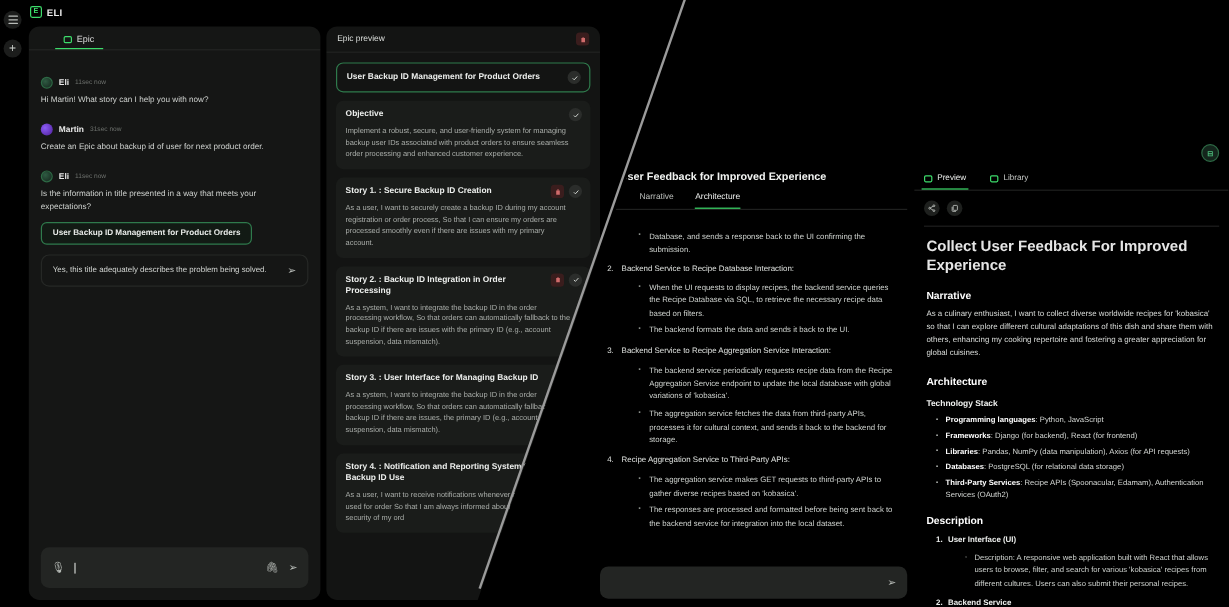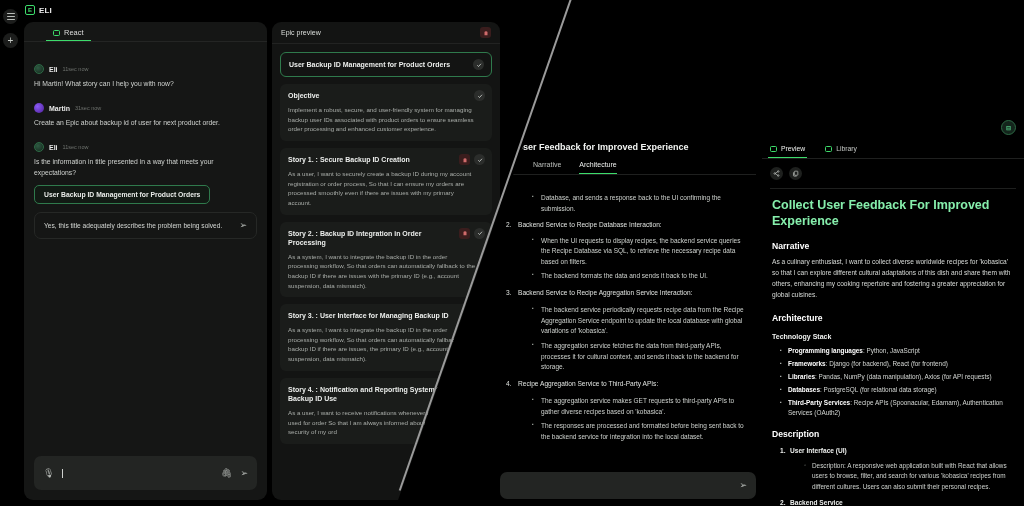--- a/index.html
+++ b/index.html
@@ -120,21 +120,21 @@
   .rtab { display:flex; align-items:center; gap:4px; font-size:6.8px; color:#c6c9c6;
           padding:2px 2px 5px 2px; border-bottom:1.8px solid transparent; }
   .rtab.on { color:#eef0ee; border-bottom-color:#3ddc6b; }
   .rtab .gi { width:7px; height:6px; border:1px solid #3ddc6b; border-radius:1.5px; }
   .ractions { display:flex; gap:6px; padding:8px 0 0 8px; }
   .rab { width:13px; height:13px; border-radius:50%; background:#1e201e;
          display:flex; align-items:center; justify-content:center; }
   .rab svg { width:7px; height:7px; }
   .rsep { height:1px; background:#1e1f1e; margin:8px 8px 0 8px; }
   .rbody { padding:9px 10px 0 10px; }
-  .rtitle { font-size:12.5px; font-weight:bold; color:#86efac; line-height:1.25; }
+  .rtitle { font-size:12.5px; font-weight:bold; color:#e5e5e5; line-height:1.25; }
   .h2 { font-size:8.6px; font-weight:bold; color:#ffffff; margin-top:12px; }
   .h3 { font-size:7px; font-weight:bold; color:#f0f2f0; margin-top:10px; }
   .para { font-size:6.6px; color:#d8dbd8; line-height:1.66; margin-top:6px; }
   .bl { list-style:none; margin-top:6px; padding-left:8px; }
   .bl > li { font-size:6.4px; color:#d5d8d5; line-height:1.62; position:relative;
              padding-left:8px; margin-top:2.5px; }
   .bl > li::before { content:"▪"; position:absolute; left:0; color:#b6bab6; font-size:5px; }
   .bl b { color:#ffffff; }
   .nl { list-style:none; margin-top:7px; padding-left:8px; }
   .nl > li { font-size:6.6px; color:#eceeec; font-weight:bold; line-height:1.6;
@@ -173,21 +173,21 @@
       <span class="blogo">
         <span>E</span>
       </span>
       <span class="brandtxt">ELI</span>
     </div>
 
     <div class="panel chatpanel">
       <div class="tabrow">
         <div class="tab on">
           <span class="ti"></span>
-          <span>React</span>
+          <span>Epic</span>
         </div>
       </div>
 
       <div class="chatbody">
 
         <div class="msg">
           <div class="mhead">
             <span class="av eli"></span>
             <span class="mname">Eli</span>
             <span class="mtime">11sec now</span>

